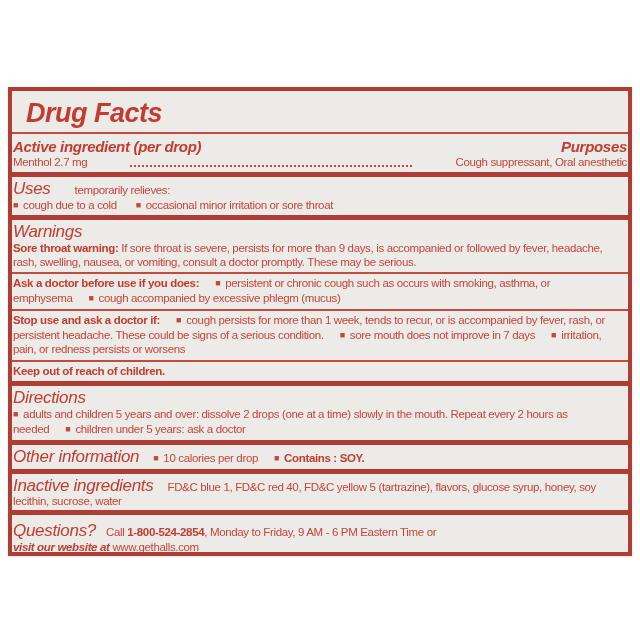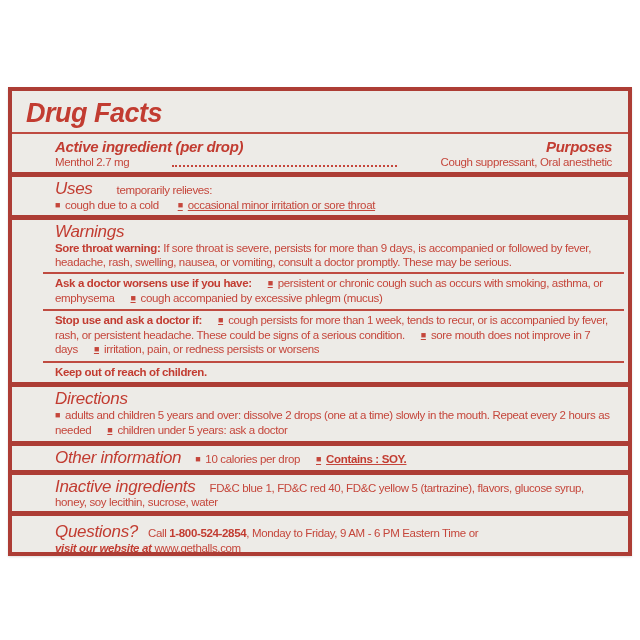--- a/index.html
+++ b/index.html
@@ -24,21 +24,21 @@
     position:absolute;
     left:8px;top:87px;
     width:624px;height:469px;
     background:var(--label-bg);
     border:4px solid var(--red-border);
     color:var(--red-text);
     display:flex;flex-direction:column;
     overflow:hidden;
     box-shadow:0 1px 2px rgba(0,0,0,0.12);
   }
-  .sec{padding:2px 16px;margin-left:27px;}
+  .sec{padding:2px 1px;}
   .bar{height:5px;background:var(--red-bar);flex:none;}
   .rule{height:2px;background:var(--red-rule);flex:none;}
   .rule.inner{margin:3px -12px;}
   
   .title{
     font-size:27px;line-height:30px;
     font-weight:bold;font-style:italic;
     color:var(--red-head);
     padding:7px 12px 4px 14px;
     letter-spacing:-0.5px;
@@ -52,21 +52,21 @@
   .h-sub{
     font-size:15px;line-height:17px;
     font-weight:bold;font-style:italic;
     color:var(--red-head);
     letter-spacing:-0.3px;
   }
   .body-t{font-size:11.5px;line-height:13.5px;letter-spacing:-0.35px;}
   p{margin:1px 0;}
   b{font-weight:bold;color:var(--red-head);}
   .bullet{font-size:9px;margin-right:5px;position:relative;top:-1px;}
-  .gap{margin-left:16px;text-decoration:underline;}
+  .gap{margin-left:16px;}
   .row{display:flex;align-items:baseline;}
   .heads{justify-content:space-between;margin-top:2px;}
   .menthol{align-items:flex-end;margin-top:1px;gap:40px;}
   .leader{flex:1;border-bottom:2px dotted var(--red-text);margin:0 3px 3px 3px;height:1px;}
   .intro{margin-left:24px;}
   .inline-h{margin-right:14px;}
   .uses-items{margin-top:1px;}
   .q-sec{padding-top:5px;}
 </style>
 </head>
@@ -100,21 +100,21 @@
       <span class="gap"><span class="bullet">■</span><span>occasional minor irritation or sore throat</span></span>
     </div>
   </div>
 
   <div class="bar"></div>
 
   <div class="sec body-t">
     <div class="h-sec">Warnings</div>
     <p><b>Sore throat warning:</b> <span>If sore throat is severe, persists for more than 9 days, is accompanied or followed by fever, headache, rash, swelling, nausea, or vomiting, consult a doctor promptly. These may be serious.</span></p>
     <div class="rule inner"></div>
-    <p><b>Ask a doctor worsens use if you have:</b><span class="bullet gap">■</span><span>persistent or chronic cough such as occurs with smoking, asthma, or emphysema</span><span class="bullet gap">■</span><span>cough accompanied by excessive phlegm (mucus)</span></p>
+    <p><b>Ask a doctor before use if you does:</b><span class="bullet gap">■</span><span>persistent or chronic cough such as occurs with smoking, asthma, or emphysema</span><span class="bullet gap">■</span><span>cough accompanied by excessive phlegm (mucus)</span></p>
     <div class="rule inner"></div>
     <p><b>Stop use and ask a doctor if:</b><span class="bullet gap">■</span><span>cough persists for more than 1 week, tends to recur, or is accompanied by fever, rash, or persistent headache. These could be signs of a serious condition.</span><span class="bullet gap">■</span><span>sore mouth does not improve in 7 days</span><span class="bullet gap">■</span><span>irritation, pain, or redness persists or worsens</span></p>
     <div class="rule inner"></div>
     <p><b>Keep out of reach of children.</b></p>
   </div>
 
   <div class="bar"></div>
 
   <div class="sec body-t">
     <div class="h-sec">Directions</div>

